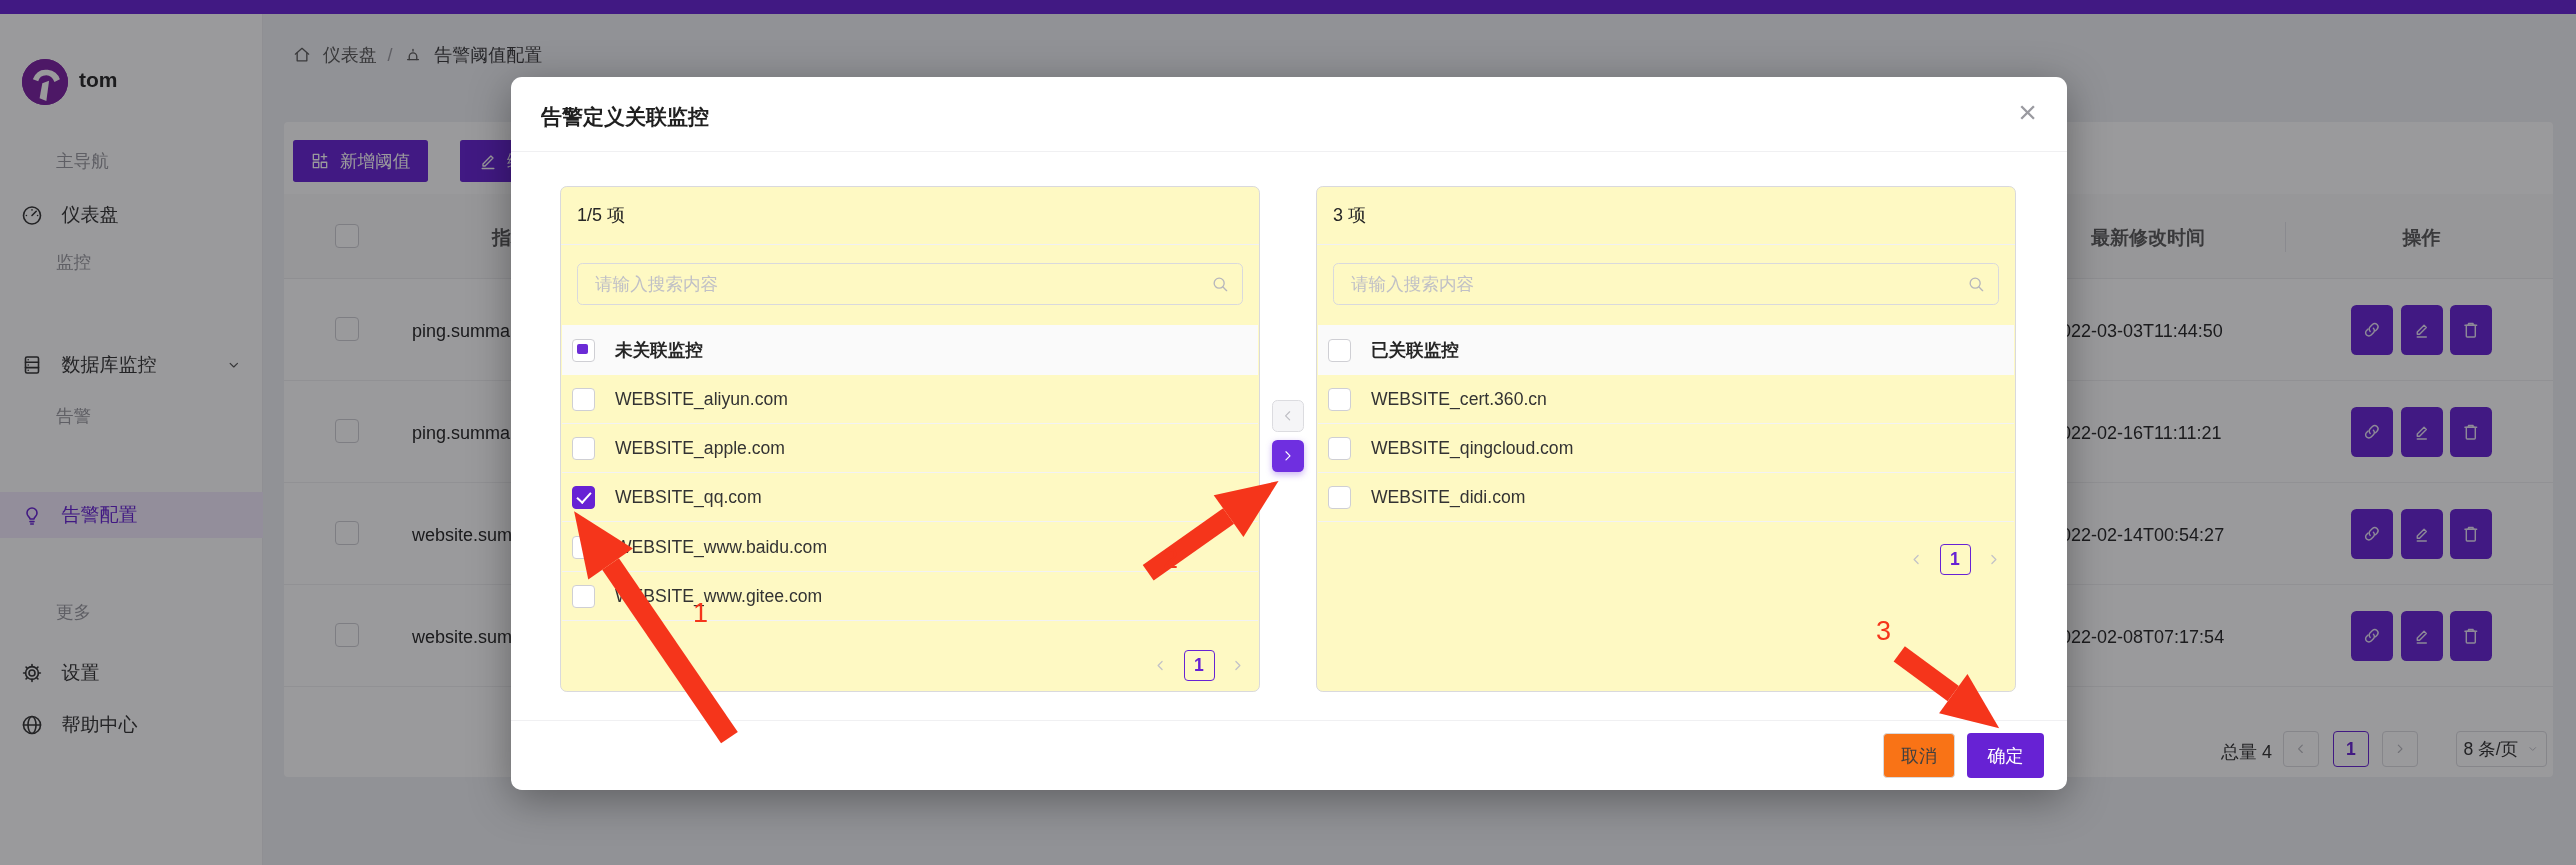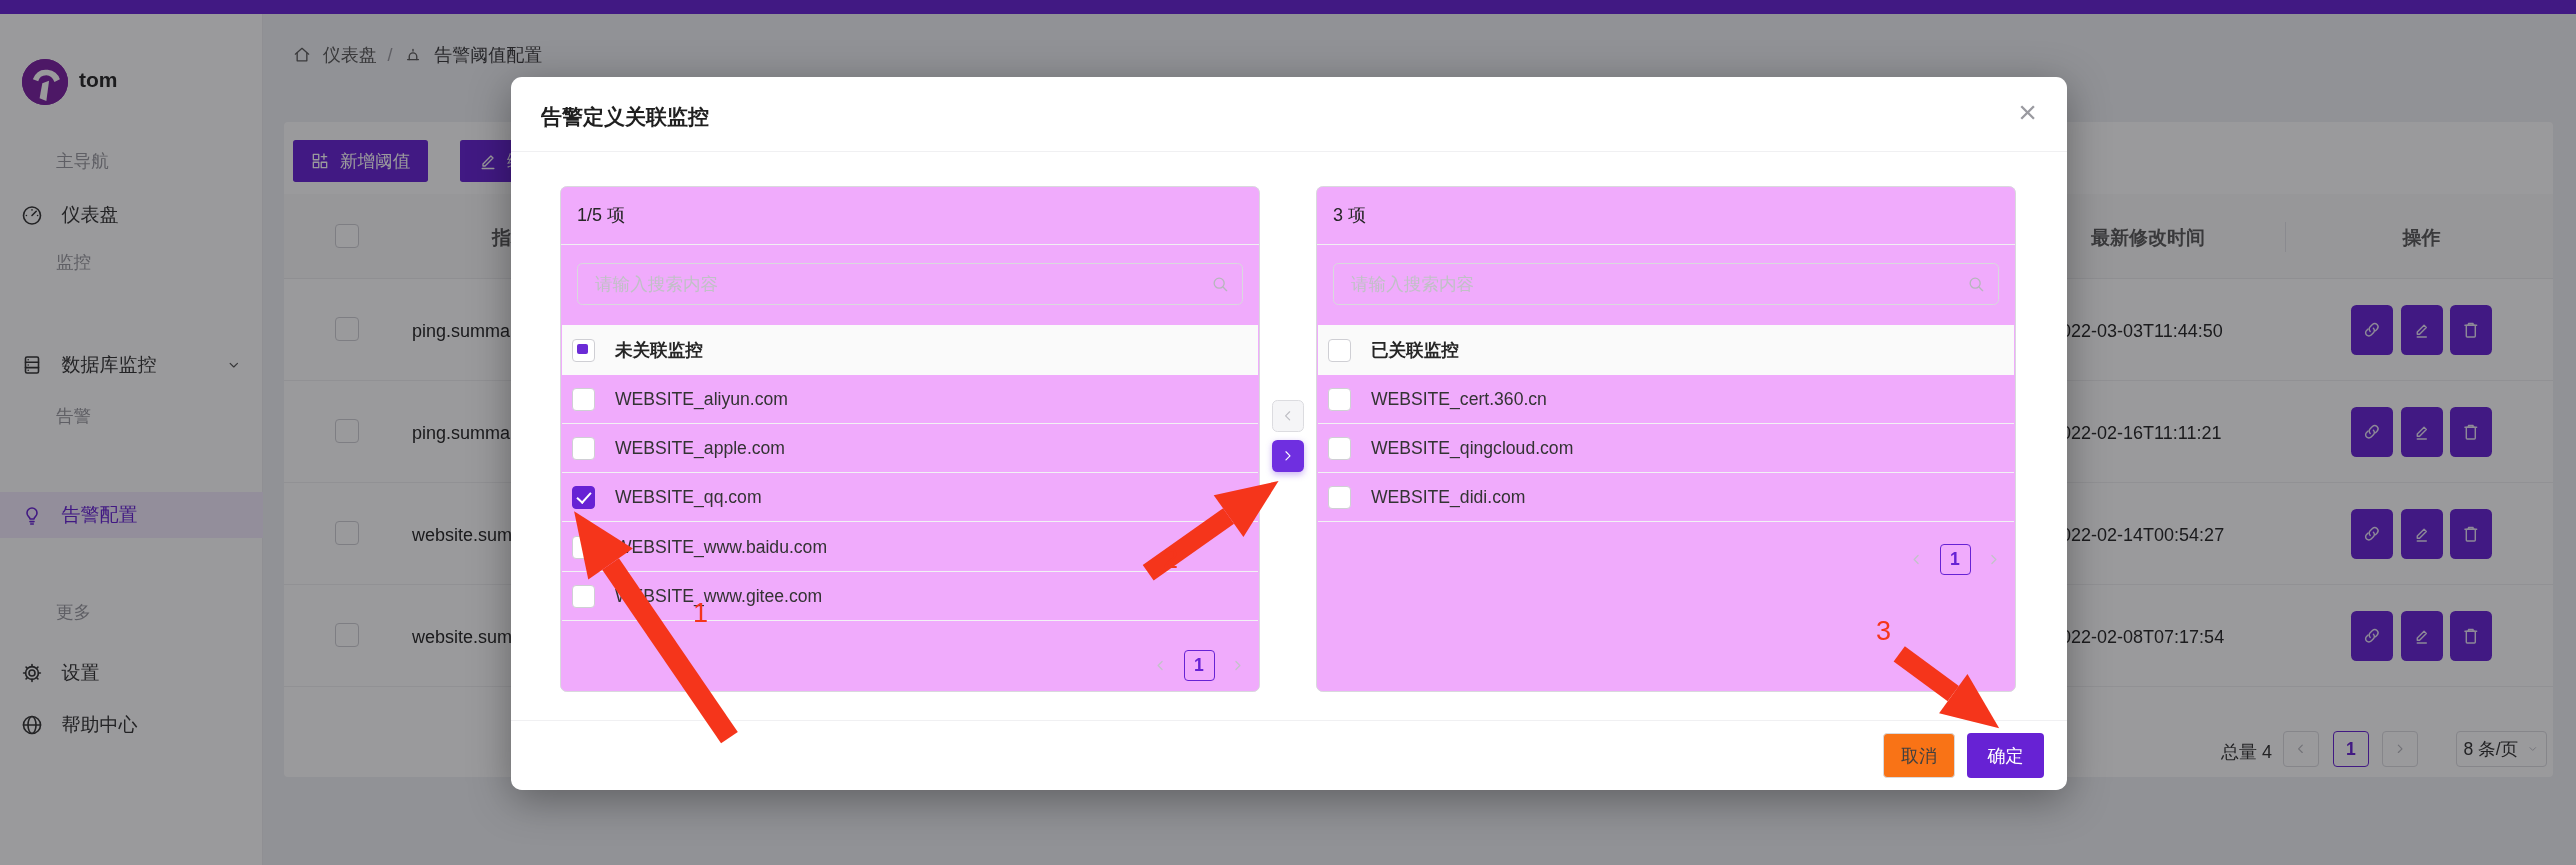--- a/index.html
+++ b/index.html
@@ -40,21 +40,21 @@
   .pbox svg{width:17.6px;height:17.6px;}
 
   
   #mask{position:absolute;inset:0;background:rgba(15,14,18,0.42);}
 
   
   #modal{position:absolute;left:511px;top:77px;width:1556px;height:713px;background:#fff;border-radius:10.8px;box-shadow:0 9.5px 41px rgba(0,0,0,0.35);}
   #modalTitle{position:absolute;left:30px;top:26px;font-size:21px;font-weight:600;color:#1f1f1f;}
   #modalClose{position:absolute;right:30px;top:19px;font-size:32px;line-height:1;color:#9a9aa0;cursor:pointer;}
   .hline{position:absolute;left:0;width:100%;height:1.4px;background:#f0f0f2;}
-  .panel{position:absolute;top:109px;width:700px;height:506px;border:1.4px solid #d9d9dd;border-radius:6.8px;box-sizing:border-box;background:#f0abfc;}
+  .panel{position:absolute;top:109px;width:700px;height:506px;border:1.4px solid #d9d9dd;border-radius:6.8px;box-sizing:border-box;background:#fef9c3;}
   .panel .pcount{position:absolute;left:16px;top:0;height:57px;line-height:57px;font-size:18px;color:#262626;}
   .panel .pdiv{position:absolute;left:0;top:57px;width:100%;height:1.4px;background:#f0f0f2;}
   .psearch{position:absolute;left:16px;top:76px;right:16px;height:42px;border:1.4px solid #d9d9dd;border-radius:5.4px;box-sizing:border-box;}
   .psearch input{position:absolute;left:15px;top:0;width:85%;height:39px;border:none;outline:none;font-size:17.6px;color:#333;background:transparent;font-family:inherit;}
   .psearch input::placeholder{color:#c0c0c6;}
   .psearch .sic{position:absolute;right:12px;top:9.5px;width:20px;height:20px;color:#b6b6bc;}
   .pgroup{position:absolute;left:1.4px;top:138px;width:696px;height:50px;background:#fafafa;display:flex;align-items:center;gap:20px;padding-left:9.5px;box-sizing:border-box;font-size:17.6px;font-weight:700;color:#262626;}
   .prow{position:absolute;left:1.4px;width:696px;height:49px;border-bottom:1.4px solid #f2f2f4;box-sizing:border-box;display:flex;align-items:center;gap:20px;padding-left:9.5px;font-size:17.6px;color:#333;}
   .pager{position:absolute;right:12px;display:flex;align-items:center;gap:13.5px;color:#c2c2c8;}
   .pager svg{width:19px;height:19px;}

